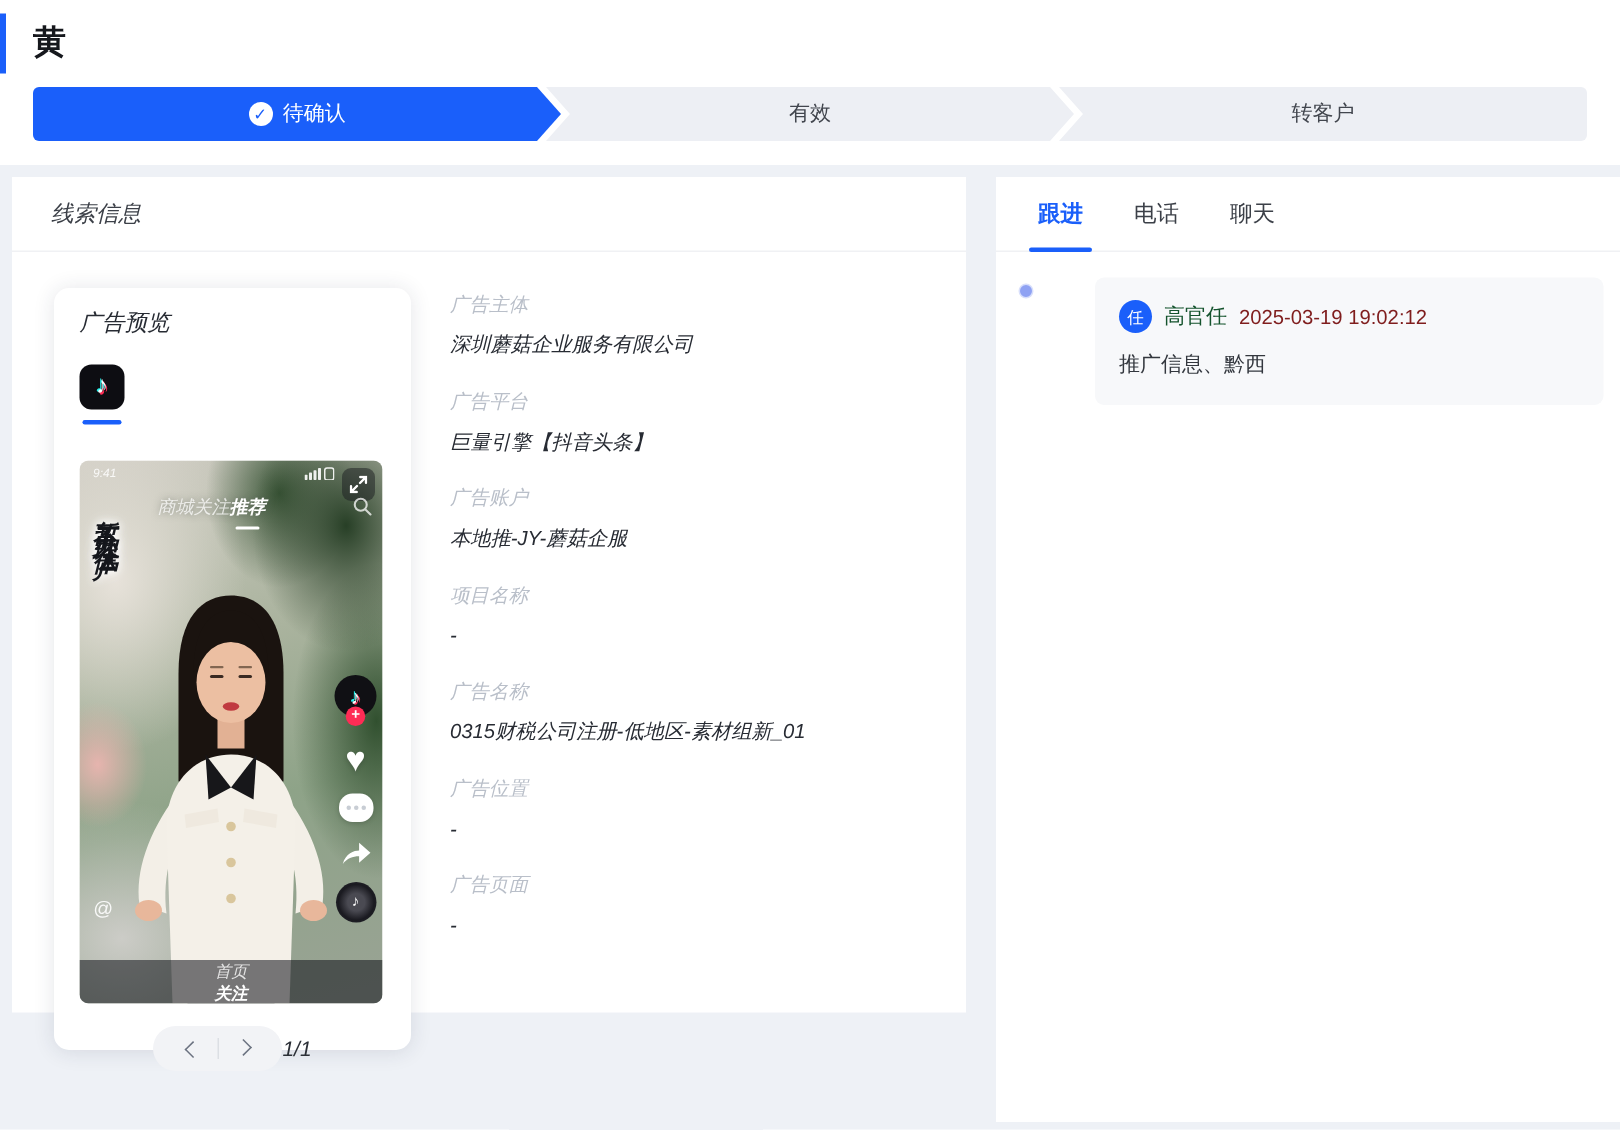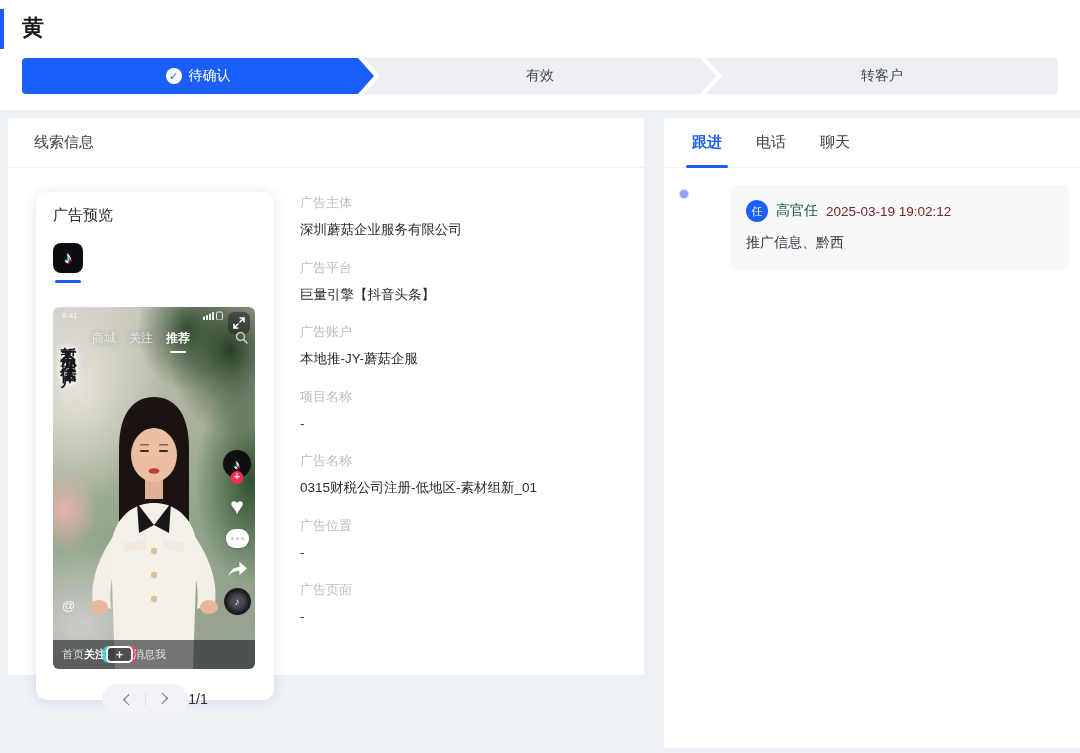--- a/index.html
+++ b/index.html
@@ -21,21 +21,21 @@
     clip-path:polygon(0 0, calc(100% - 16px) 0, 100% 50%, calc(100% - 16px) 100%, 0 100%); }
   .step-mid { margin-left:-10px;
     clip-path:polygon(0 0, calc(100% - 16px) 0, 100% 50%, calc(100% - 16px) 100%, 0 100%, 16px 50%); }
   .step-last { margin-left:-10px; border-radius:0 4px 4px 0;
     clip-path:polygon(0 0, 100% 0, 100% 100%, 0 100%, 16px 50%); }
   .step-check { width:16px; height:16px; border-radius:50%; background:#fff; color:#1a5ffa;
     font-size:11px; font-weight:700; display:flex; align-items:center; justify-content:center; margin-right:7px; }
 
   
   .panel { position:absolute; top:118px; background:#fff; }
-  .panel-left  { left:8px;   width:636px; height:557px; }
+  .panel-left  { left:8px;   width:636px; height:557px;font-style:italic; }
   .panel-right { left:652px; width:421px; height:630px;margin-left:12px; }
   .tabs { height:50px; border-bottom:1px solid #f0f1f4; display:flex; align-items:stretch; padding-left:20px; }
   .tab { font-size:15px; color:#3c4048; display:flex; align-items:center; padding:0 6px; margin-right:22px;
          position:relative; cursor:pointer; }
   .tab.active { color:#1a5ffa; font-weight:700; }
   .tab.active::after { content:""; position:absolute; left:50%; transform:translateX(-50%);
     bottom:-1px; width:100%; height:3px; background:#1a5ffa; border-radius:2px; }
 
   
   .panel-body { display:flex; padding:24px 24px 0 28px; }
@@ -58,21 +58,21 @@
       radial-gradient(55px 70px at 6% 56%, #e6b4ae 0%, rgba(230,180,174,0) 60%),
       radial-gradient(120px 160px at 12% 22%, #e7e2da 0%, rgba(231,226,218,0) 72%),
       radial-gradient(150px 130px at 14% 88%, #ccccc7 0%, rgba(204,204,199,0) 70%),
       linear-gradient(165deg, #cfccc3 0%, #aab39e 35%, #8ea388 62%, #9aa395 100%);
   }
   .video svg.person { position:absolute; inset:0; }
   .v-status { position:absolute; top:4px; left:9px; right:32px; display:flex; justify-content:space-between;
     align-items:center; color:rgba(255,255,255,.85); font-size:8px; }
   .v-expand { position:absolute; top:5px; right:5px; width:22px; height:22px; background:rgba(25,27,32,.5);
     border-radius:6px; display:flex; align-items:center; justify-content:center; }
-  .v-topnav { position:absolute; top:23px; left:0; right:26px; display:flex; justify-content:center; gap:13px;
+  .v-topnav { position:absolute; top:23px; left:0; right:26px; display:flex; justify-content:center; 
     font-size:12px; }
   .v-topnav .nav-dim { color:rgba(255,255,255,.75); text-shadow:0 0 5px rgba(60,70,60,.5); }
   .v-topnav .nav-on { color:#fff; font-weight:700; position:relative; text-shadow:0 0 5px rgba(60,70,60,.5); }
   .v-topnav .nav-on::after { content:""; position:absolute; left:50%; transform:translateX(-50%);
     bottom:-6px; width:16px; height:2px; background:#fff; border-radius:1px; }
   .v-search { position:absolute; top:24px; right:7px; opacity:.75; }
   .v-caption { position:absolute; top:27px; left:7px; writing-mode:vertical-rl; text-orientation:upright;
     font-size:16px; font-weight:700; color:#15171c; letter-spacing:4px; line-height:1.1;
     text-shadow:0 0 6px rgba(255,255,255,.95), 0 0 10px rgba(255,255,255,.8); }
   .v-rail { position:absolute; right:4px; top:143px; display:flex; flex-direction:column; align-items:center; gap:11px; }
@@ -84,22 +84,22 @@
     text-align:center; }
   .rail-heart { color:#fff; font-size:23px; line-height:1; text-shadow:0 1px 3px rgba(40,50,40,.3); }
   .rail-comment { width:23px; height:19px; background:#fff; border-radius:9px; display:flex; align-items:center;
     justify-content:center; gap:2px; box-shadow:0 1px 3px rgba(40,50,40,.25); }
   .rail-comment i { width:3px; height:3px; border-radius:50%; background:#c8cdd4; }
   .rail-disc { width:27px; height:27px; border-radius:50%;
     background:radial-gradient(circle at 50% 50%, #4a4a52 0 30%, #1a1a20 62%, #2c2c33 100%);
     display:flex; align-items:center; justify-content:center; color:#fff; font-size:10px; }
   .v-at { position:absolute; left:9px; bottom:56px; color:rgba(255,255,255,.9); font-size:13px; }
   .v-bottomnav { position:absolute; left:0; right:0; bottom:0; height:29px; background:rgba(15,17,23,.55);
-    display:flex; align-items:center; justify-content:flex-start; padding:0 9px;
-    font-size:11px; color:rgba(255,255,255,.8); }
+    display:flex; align-items:center; justify-content:space-between; padding:0 9px;
+    font-size:11px; color:rgba(255,255,255,.8);flex-direction:column; }
   .v-bottomnav .bn-on { color:#fff; font-weight:700; }
   .bn-plus { width:27px; height:17px; border:2px solid #fff; border-radius:5px; display:flex; align-items:center;
     justify-content:center; color:#fff; font-size:12px; font-weight:700; line-height:1;
     box-shadow:-3px 0 0 rgba(55,226,220,.85), 3px 0 0 rgba(250,60,92,.85); background:rgba(20,22,28,.4); }
 
   
   .pager-row { margin-top:15px; display:flex; align-items:center; justify-content:center; }
   .pager { width:86px; height:30px; background:#f2f3f6; border-radius:16px; display:flex; align-items:center;
     justify-content:center; }
   .pager-btn { width:34px; height:30px; display:flex; align-items:center; justify-content:center; cursor:pointer; }

